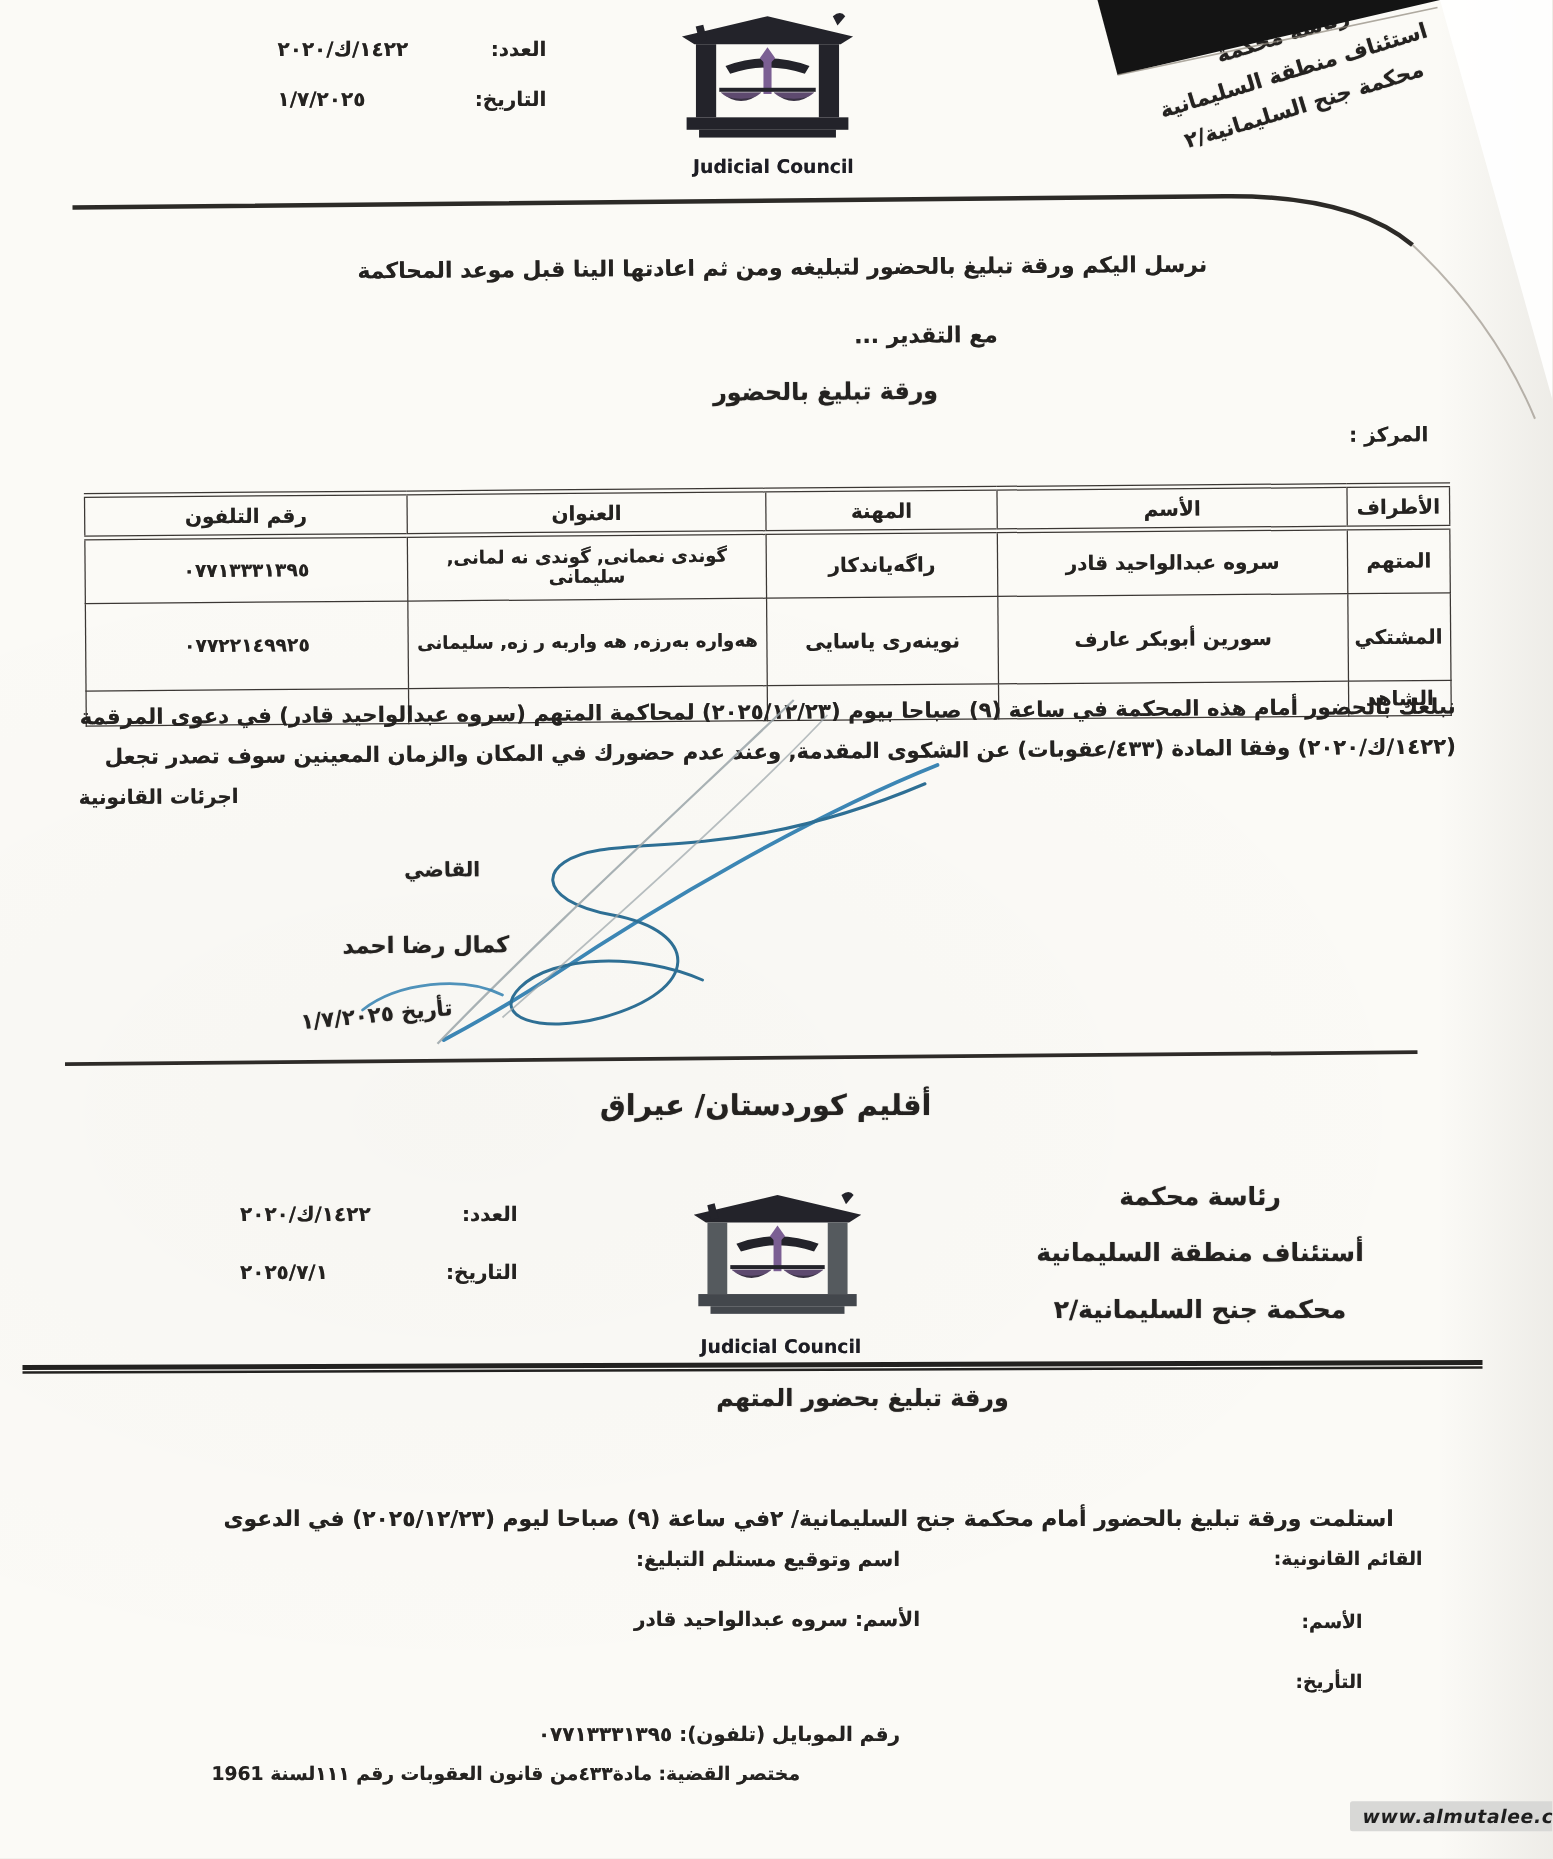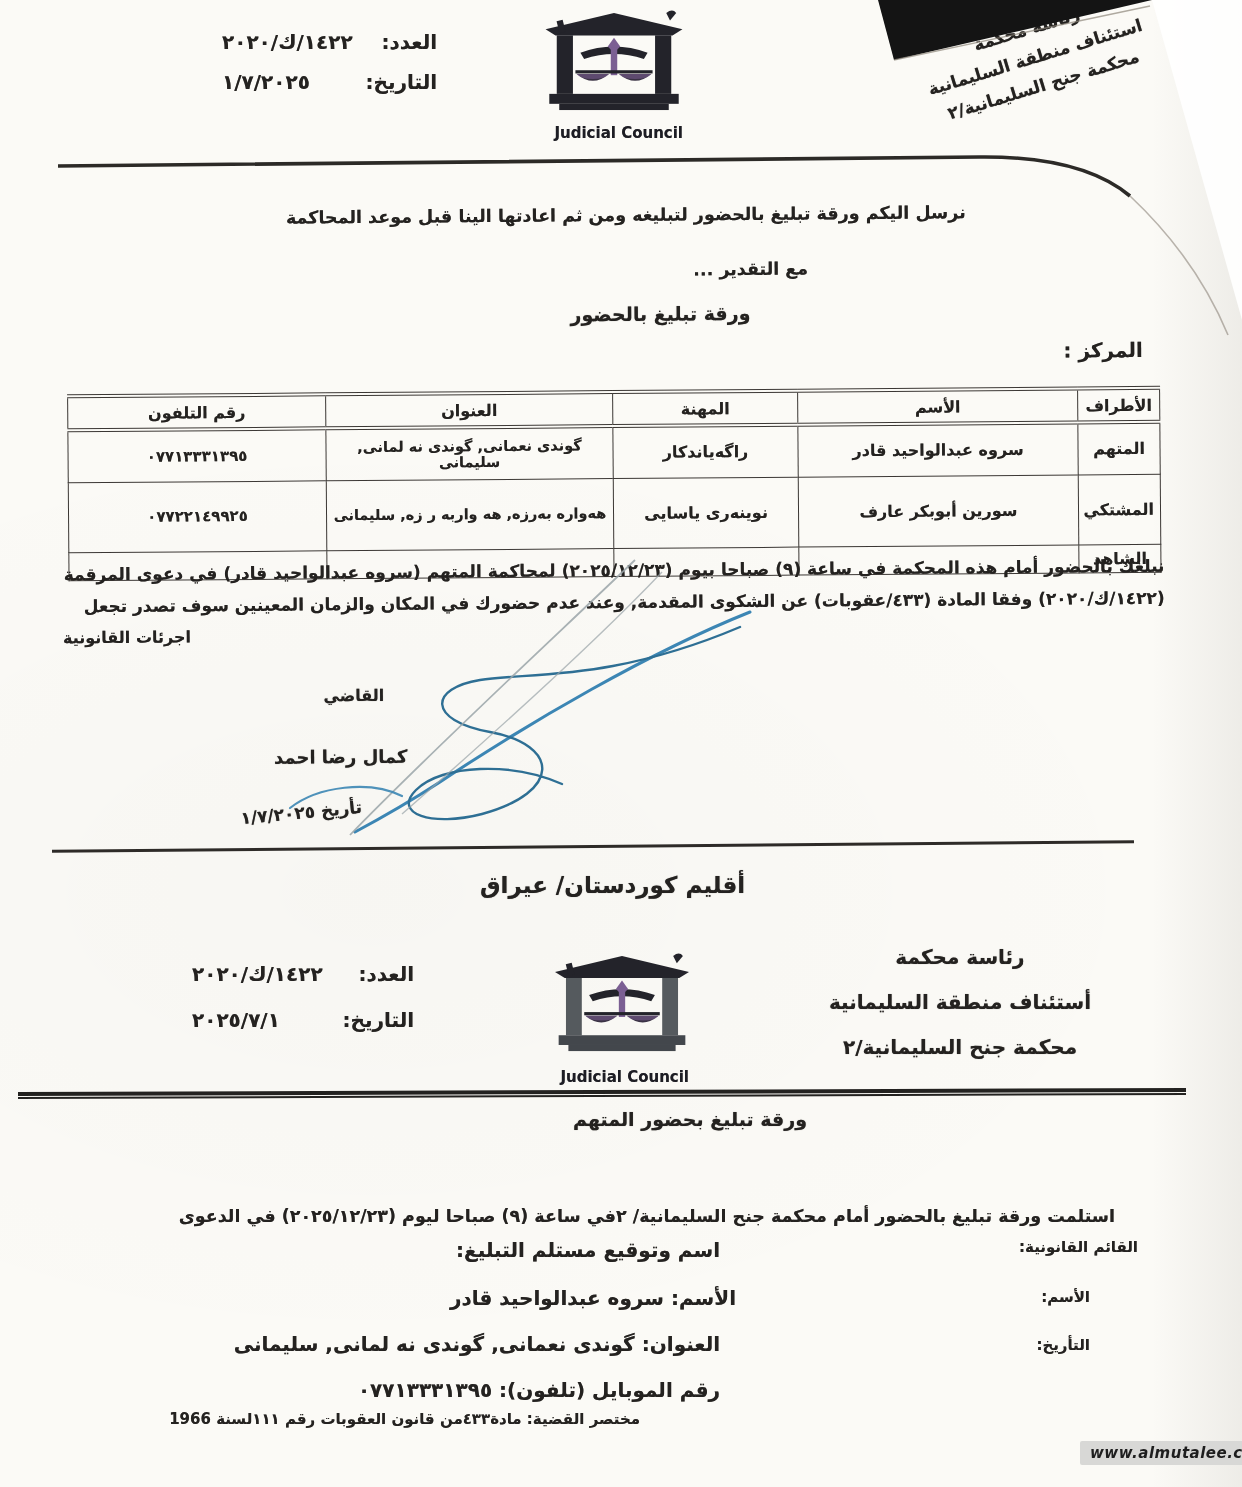--- a/index.html
+++ b/index.html
@@ -32,21 +32,21 @@
   #parties-table th, #parties-table td{
     border:1.7px solid #3b3734; font-size:16px; font-weight:700;
     text-align:center; padding:3px 6px; color:var(--ink);
     text-shadow:0 0 .5px rgba(40,36,32,.5); overflow:hidden;
   }
   #parties-table thead th{border-top:4px double #3b3734; border-bottom:4px double #3b3734; height:34px;}
   #parties-table .r1{height:52px;} #parties-table .r2{height:70px;} #parties-table .r3{height:28px;}
   #parties-table td.addr{font-size:14.5px;}
   #parties-table td.phone{font-size:15px;}
   .para{font-size:17.5px; font-weight:600; white-space:nowrap; text-shadow:0 0 .5px rgba(40,36,32,.55);}
-  .label{font-size:20px; font-weight:700; white-space:nowrap; text-shadow:0 0 .5px rgba(40,36,32,.55);}
+  .label{font-size:16px; font-weight:700; white-space:nowrap; text-shadow:0 0 .5px rgba(40,36,32,.55);}
   .heading{font-weight:700; white-space:nowrap; text-shadow:0 0 .8px rgba(40,36,32,.6);}
   .rule{background:var(--rule); height:3px;}
   .watermark{
     background:var(--wm_bg); color:#1e1e1e; font-style:italic; font-weight:700;
     font-size:15px; padding:3px 10px; border-radius:2px; direction:ltr;
     font-family:"DejaVu Sans", sans-serif; letter-spacing:.5px;
   }
   svg{display:block;}
 </style>
 </head>
@@ -93,21 +93,21 @@
       <path d="M25,53 q13,11 26,0 z" fill="#3a3244"></path>
       <path d="M59,53 q13,11 26,0 z" fill="#3a3244"></path>
       <path d="M25,53 h26 q-3,4 -13,4 q-10,0 -13,-4 z" fill="var(--purple)" opacity="0.55"></path>
       <path d="M59,53 h26 q-3,4 -13,4 q-10,0 -13,-4 z" fill="var(--purple)" opacity="0.55"></path>
     </svg>
     <div class="logo-caption">Judicial Council</div>
   </div>
 
   <div class="tilt">
     <div class="abs para" style="right:278px; top:205px;">نرسل اليكم ورقة تبليغ بالحضور لتبليغه ومن ثم اعادتها الينا قبل موعد المحاكمة</div>
-    <div class="abs para" style="right:436px; top:260px;">مع التقدير ...</div>
+    <div class="abs para" style="right:446px; top:260px;">مع التقدير ...</div>
     <div class="abs ar heading" style="right:494px; top:303px; font-size:19px;">ورقة تبليغ بالحضور</div>
     <div class="abs label" style="right:102px; top:342px;">المركز :</div>
 
     <table id="parties-table" class="abs" style="right:85px; top:390px;" dir="rtl">
       <colgroup>
         <col style="width:82px">
           <col style="width:280px">
           <col style="width:185px">
         <col style="width:287px">
           <col style="width:258px">
@@ -208,19 +208,18 @@
   <div class="abs ar heading" style="left:555px; top:1108px; width:270px; text-align:center; font-size:19px;">ورقة تبليغ بحضور المتهم</div>
 
   <div class="abs para" style="right:127px; top:1206px; font-size:17.5px;">استلمت ورقة تبليغ بالحضور أمام محكمة جنح السليمانية/ ٢في ساعة (٩) صباحا ليوم (٢٠٢٥/١٢/٢٣) في الدعوى</div>
 
   <div class="abs label" style="right:104px; top:1238px; font-size:15px;">القائم القانونية:</div>
   <div class="abs label" style="right:152px; top:1288px; font-size:15px;">الأسم:</div>
   <div class="abs label" style="right:152px; top:1336px; font-size:15px;">التأريخ:</div>
 
   <div class="abs label" style="right:522px; top:1238px;">اسم وتوقيع مستلم التبليغ:</div>
   <div class="abs label" style="right:506px; top:1286px;">الأسم: سروه عبدالواحيد قادر</div>
-  <div class="abs label" style="right:522px; top:1332px;">العنوان: گوندى نعمانى, گوندى نه لمانى, سليمانى</div>
   <div class="abs label" style="right:522px; top:1378px;">رقم الموبايل (تلفون): ٠٧٧١٣٣٣١٣٩٥</div>
-  <div class="abs label" style="right:602px; top:1410px; font-size:15px;">مختصر القضية: مادة٤٣٣من قانون العقوبات رقم ١١١لسنة 1966</div>
+  <div class="abs label" style="right:602px; top:1410px; font-size:15px;">مختصر القضية: مادة٤٣٣من قانون العقوبات رقم ١١١لسنة 1961</div>
 
   <div class="abs watermark" style="left:1080px; top:1441px;">www.almutalee.com</div>
 
 </div>
 
 </body></html>

